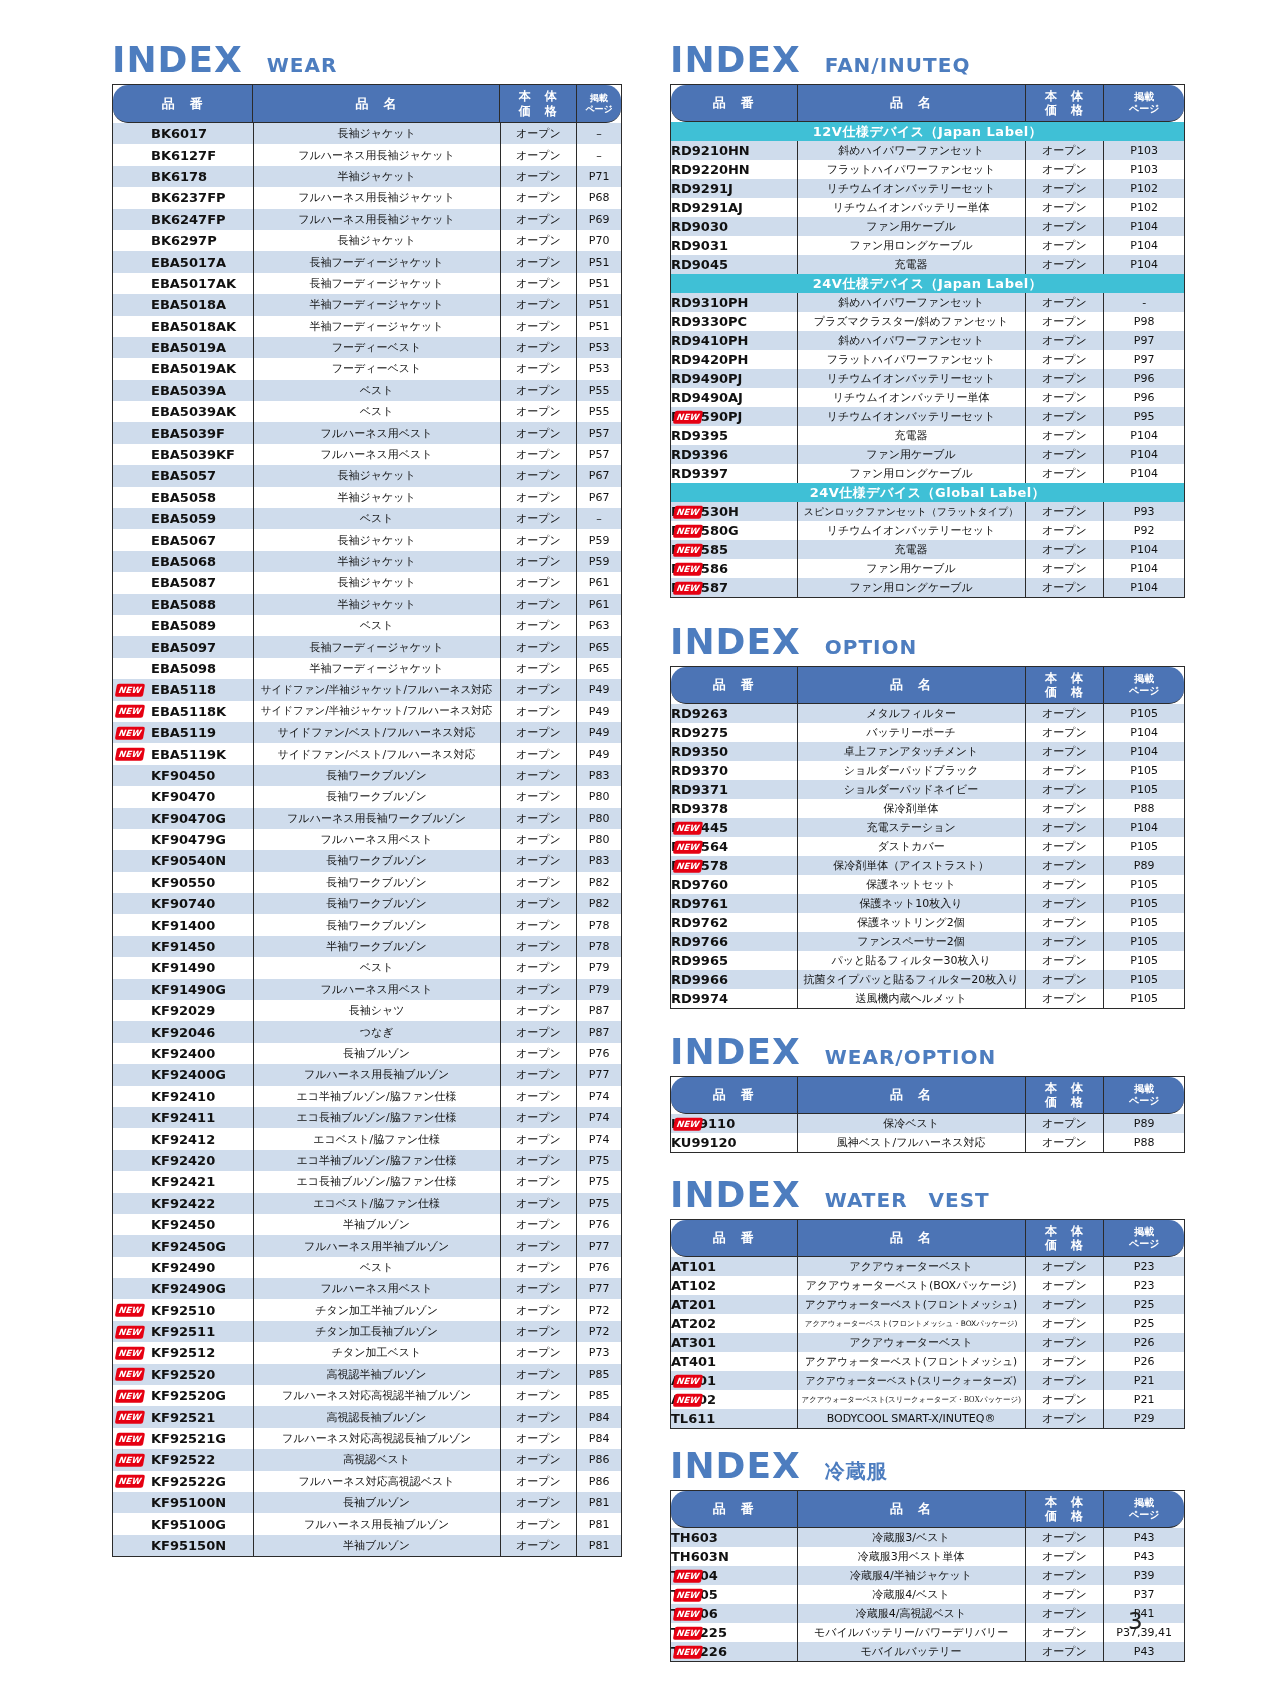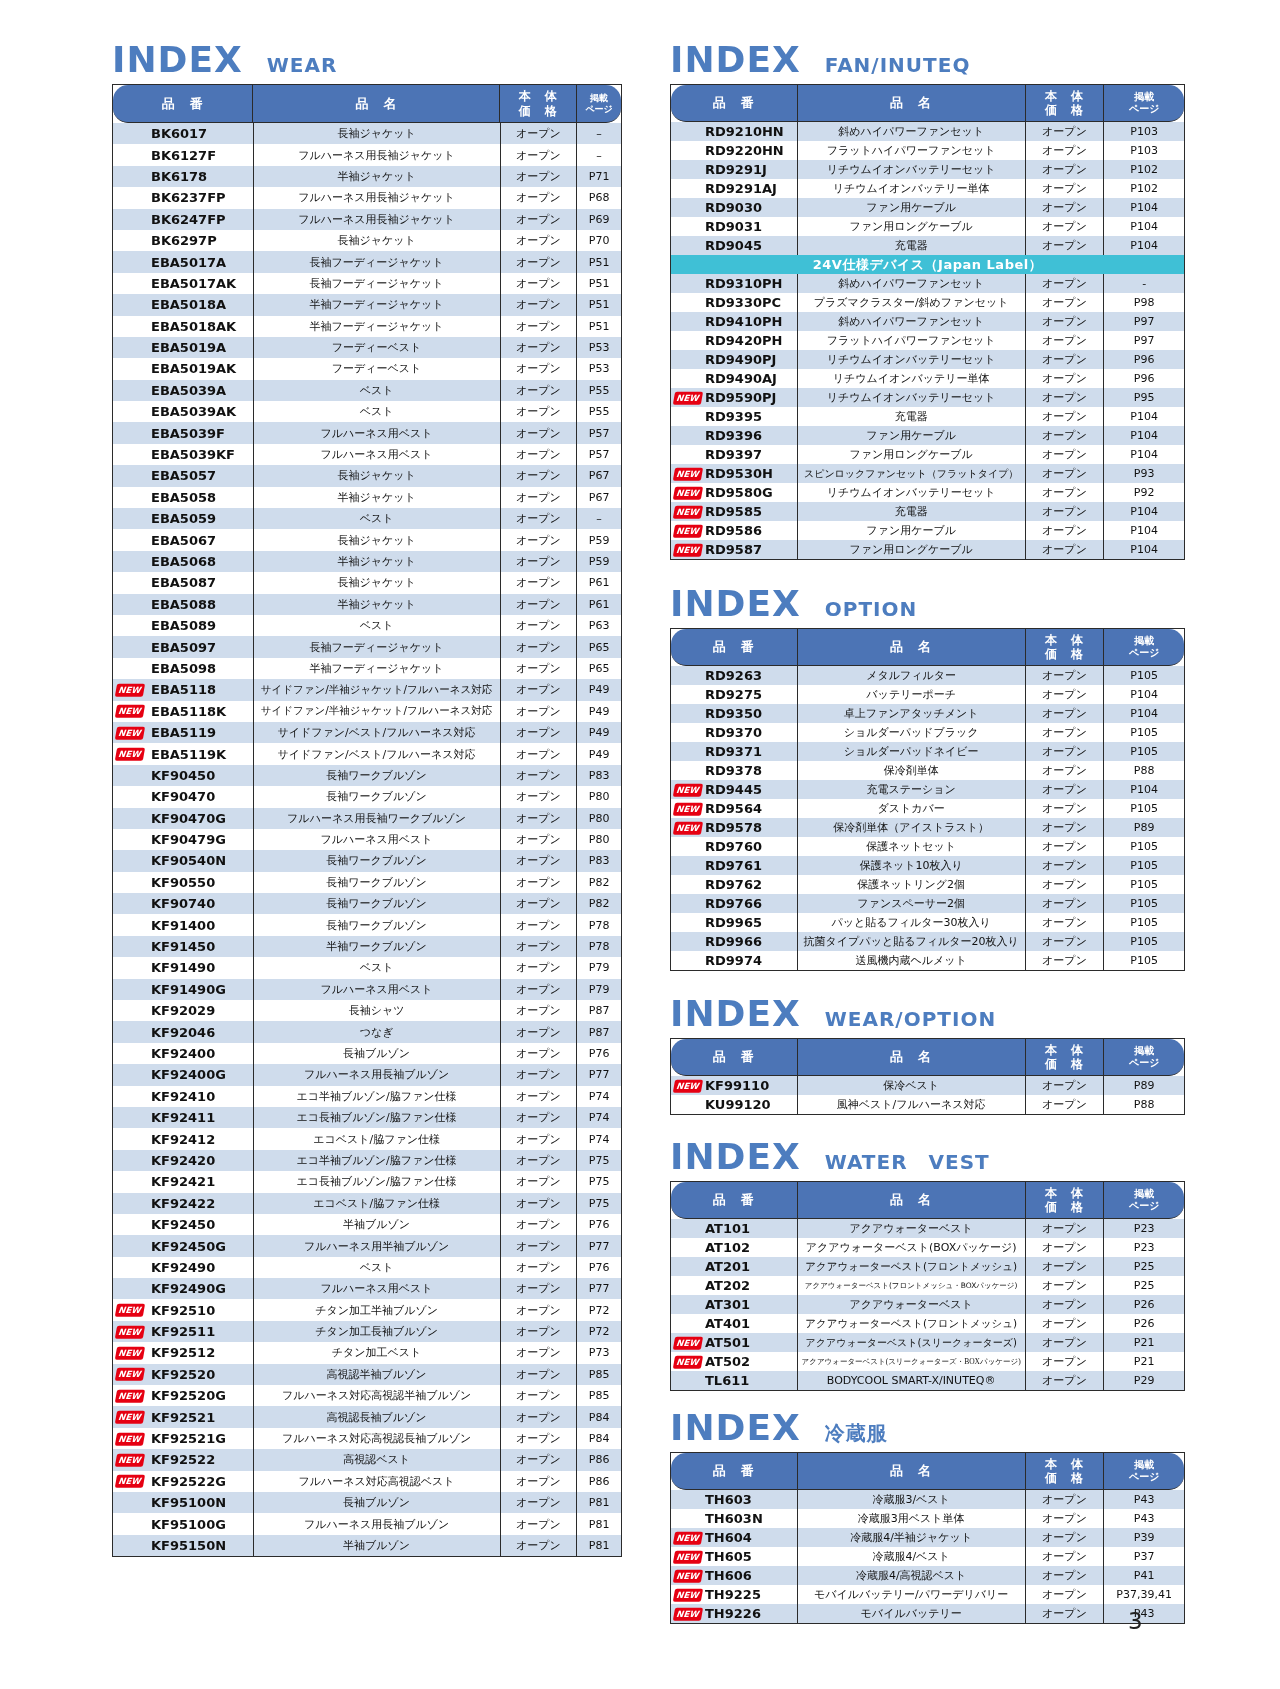--- a/index.html
+++ b/index.html
@@ -26,21 +26,21 @@
         overflow:hidden;white-space:nowrap;}
   .c2,.c3,.c4{border-left:1px solid #2b2b2b;}
   .tL .c1{width:140px}.tL .c2{width:248px}.tL .c3{width:77px}.tL .c4{width:45px}
   .tR .c1{width:126px}.tR .c2{width:229px}.tR .c3{width:79px}.tR .c4{width:81px}
   .h{color:#fff;font-weight:700;font-size:13px;text-align:center;white-space:pre-line;
      letter-spacing:1px;line-height:1.2;}
   .c3.h{font-size:12px;}
   .c4.h{font-size:10px;letter-spacing:0;}
   .tL .c4.h{font-size:9px;}
   .code{justify-content:flex-start;position:relative;font-weight:700;font-size:13px;}
-  .tL .code{padding-left:38px}.tR .code{padding-left:34px}
+  .tL .code{padding-left:38px}.tR .code{}
   .new{position:absolute;left:3px;top:50%;
        transform:translateY(-50%) skewX(-10deg);
        background:#e60012;color:#fff;font-style:italic;font-weight:700;font-size:8.5px;
        line-height:1;padding:2px 3px;border-radius:2px;letter-spacing:0;}
   .name,.price,.page{font-size:11px;}
   .name{padding:0 3px;}
   .band{width:100%;color:#fff;font-size:13px;font-weight:600;letter-spacing:.5px;}
   #pageno{position:absolute;left:1128px;top:1608px;font-size:23px;color:#222;}
 </style>
 </head>
@@ -887,20 +887,23 @@
   </div>
   <div class="table tR">
       <div class="row head">
         <div class="cell c1 h">品　番</div>
         <div class="cell c2 h">品　名</div>
         <div class="cell c3 h">本　体
 価　格</div>
         <div class="cell c4 h">掲載
 ページ</div>
       </div>
+      <div class="row bandrow">
+        <div class="cell band">12V仕様デバイス（Japan Label）</div>
+      </div>
       <div class="row alt">
         <div class="cell c1 code">
           <span>RD9210HN</span>
         </div>
         <div class="cell c2 name">
           <span class="fit">斜めハイパワーファンセット</span>
         </div>
         <div class="cell c3 price">オープン</div>
         <div class="cell c4 page">
           <span class="fit">P103</span>
@@ -1094,20 +1097,23 @@
         <div class="cell c1 code">
           <span>RD9397</span>
         </div>
         <div class="cell c2 name">
           <span class="fit">ファン用ロングケーブル</span>
         </div>
         <div class="cell c3 price">オープン</div>
         <div class="cell c4 page">
           <span class="fit">P104</span>
         </div>
+      </div>
+      <div class="row bandrow">
+        <div class="cell band">24V仕様デバイス（Global Label）</div>
       </div>
       <div class="row alt">
         <div class="cell c1 code">
           <span class="new">NEW</span>
           <span>RD9530H</span>
         </div>
         <div class="cell c2 name">
           <span class="fit" style="font-size: 10px;">スピンロックファンセット（フラットタイプ）</span>
         </div>
         <div class="cell c3 price">オープン</div>

